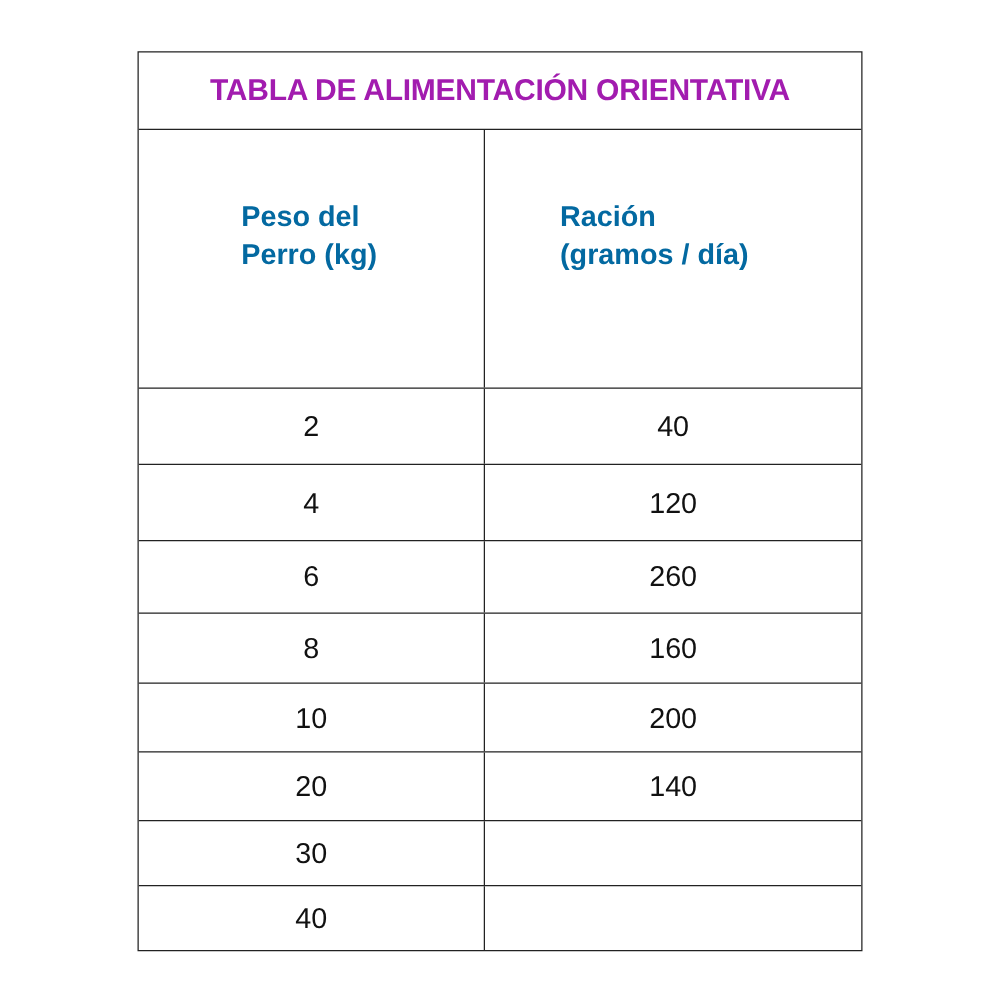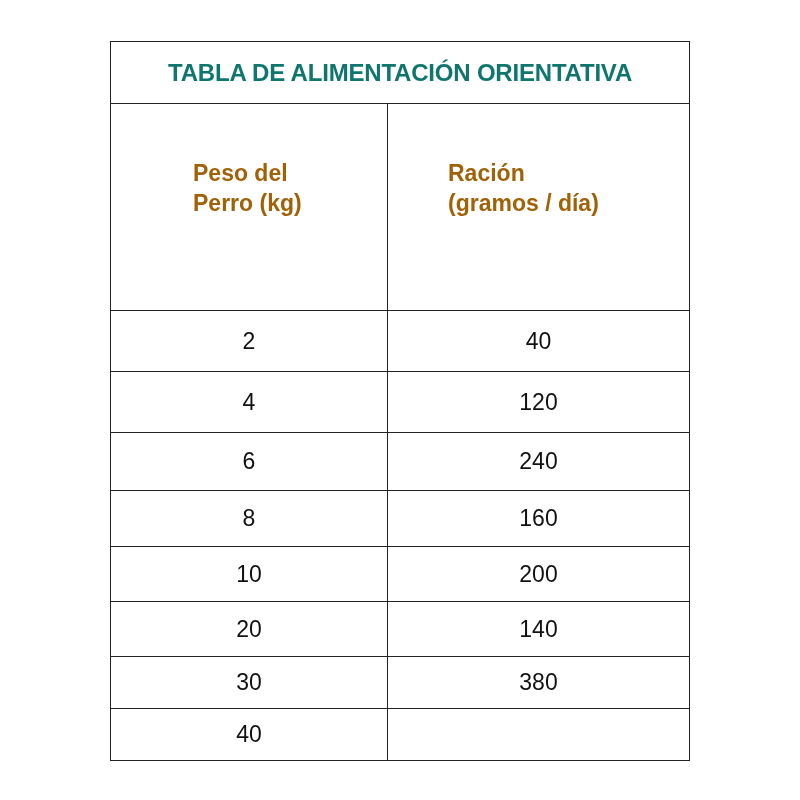--- a/index.html
+++ b/index.html
@@ -3,27 +3,27 @@
   <meta charset="utf-8">
   <style>
     html, body { margin: 0; padding: 0; background: #ffffff; }
     body { width: 800px; height: 800px; position: relative; overflow: hidden;
       font-family: "Liberation Sans", "DejaVu Sans", sans-serif; color: #111; }
     .table { position: absolute; left: 110px; top: 41px; width: 580px; height: 720px;
       border: 1.5px solid #222; box-sizing: border-box; }
     .title-row { position: absolute; left: 0; top: 0; width: 100%; height: 62px;
       border-bottom: 1.5px solid #222; box-sizing: border-box;
       display: flex; align-items: center; justify-content: center; }
-    .title { font-weight: bold; font-size: 24px; letter-spacing: -0.2px; color: #0f766e; }
+    .title { font-weight: bold; font-size: 24px; letter-spacing: -0.2px; color: #a21caf; }
     .header-row { position: absolute; left: 0; top: 62px; width: 100%; height: 207px;
       border-bottom: 1.5px solid #222; box-sizing: border-box; }
     .hcell { position: absolute; top: 0; height: 100%; box-sizing: border-box; }
     .hcell.c1 { left: 0; width: 277px; border-right: 1.5px solid #222; }
     .hcell.c2 { left: 277px; width: 301px; }
-    .hlabel { position: absolute; top: 54px; font-weight: bold; font-size: 23px; line-height: 30px; color: #a16207; }
+    .hlabel { position: absolute; top: 54px; font-weight: bold; font-size: 23px; line-height: 30px; color: #0369a1; }
     .hcell.c1 .hlabel { left: 82px; }
     .hcell.c2 .hlabel { left: 60px; }
     .hlabel span { display: block; white-space: nowrap; }
     .row { position: absolute; left: 0; width: 100%; box-sizing: border-box;
       border-bottom: 1.5px solid #222; }
     .row:last-child { border-bottom: none; }
     .cell { position: absolute; top: 0; height: 100%; display: flex; align-items: center;
       justify-content: center; font-size: 23px; color: #111; box-sizing: border-box; }
     .cell.c1 { left: 0; width: 277px; border-right: 1.5px solid #222; }
     .cell.c2 { left: 277px; width: 301px; }
@@ -55,35 +55,34 @@
     <div class="row" style="top:269px;height:61px;">
       <div class="cell c1">2</div>
       <div class="cell c2">40</div>
     </div>
     <div class="row" style="top:330px;height:61px;">
       <div class="cell c1">4</div>
       <div class="cell c2">120</div>
     </div>
     <div class="row" style="top:391px;height:58px;">
       <div class="cell c1">6</div>
-      <div class="cell c2">240</div>
+      <div class="cell c2">260</div>
     </div>
     <div class="row" style="top:449px;height:56px;">
       <div class="cell c1">8</div>
       <div class="cell c2">160</div>
     </div>
     <div class="row" style="top:505px;height:55px;">
       <div class="cell c1">10</div>
       <div class="cell c2">200</div>
     </div>
     <div class="row" style="top:560px;height:55px;">
       <div class="cell c1">20</div>
       <div class="cell c2">140</div>
     </div>
     <div class="row" style="top:615px;height:52px;">
       <div class="cell c1">30</div>
-      <div class="cell c2">380</div>
     </div>
     <div class="row" style="top:667px;height:51px;border-bottom:none;">
       <div class="cell c1">40</div>
     </div>
   </div>
 </div>
 
 </body></html>

